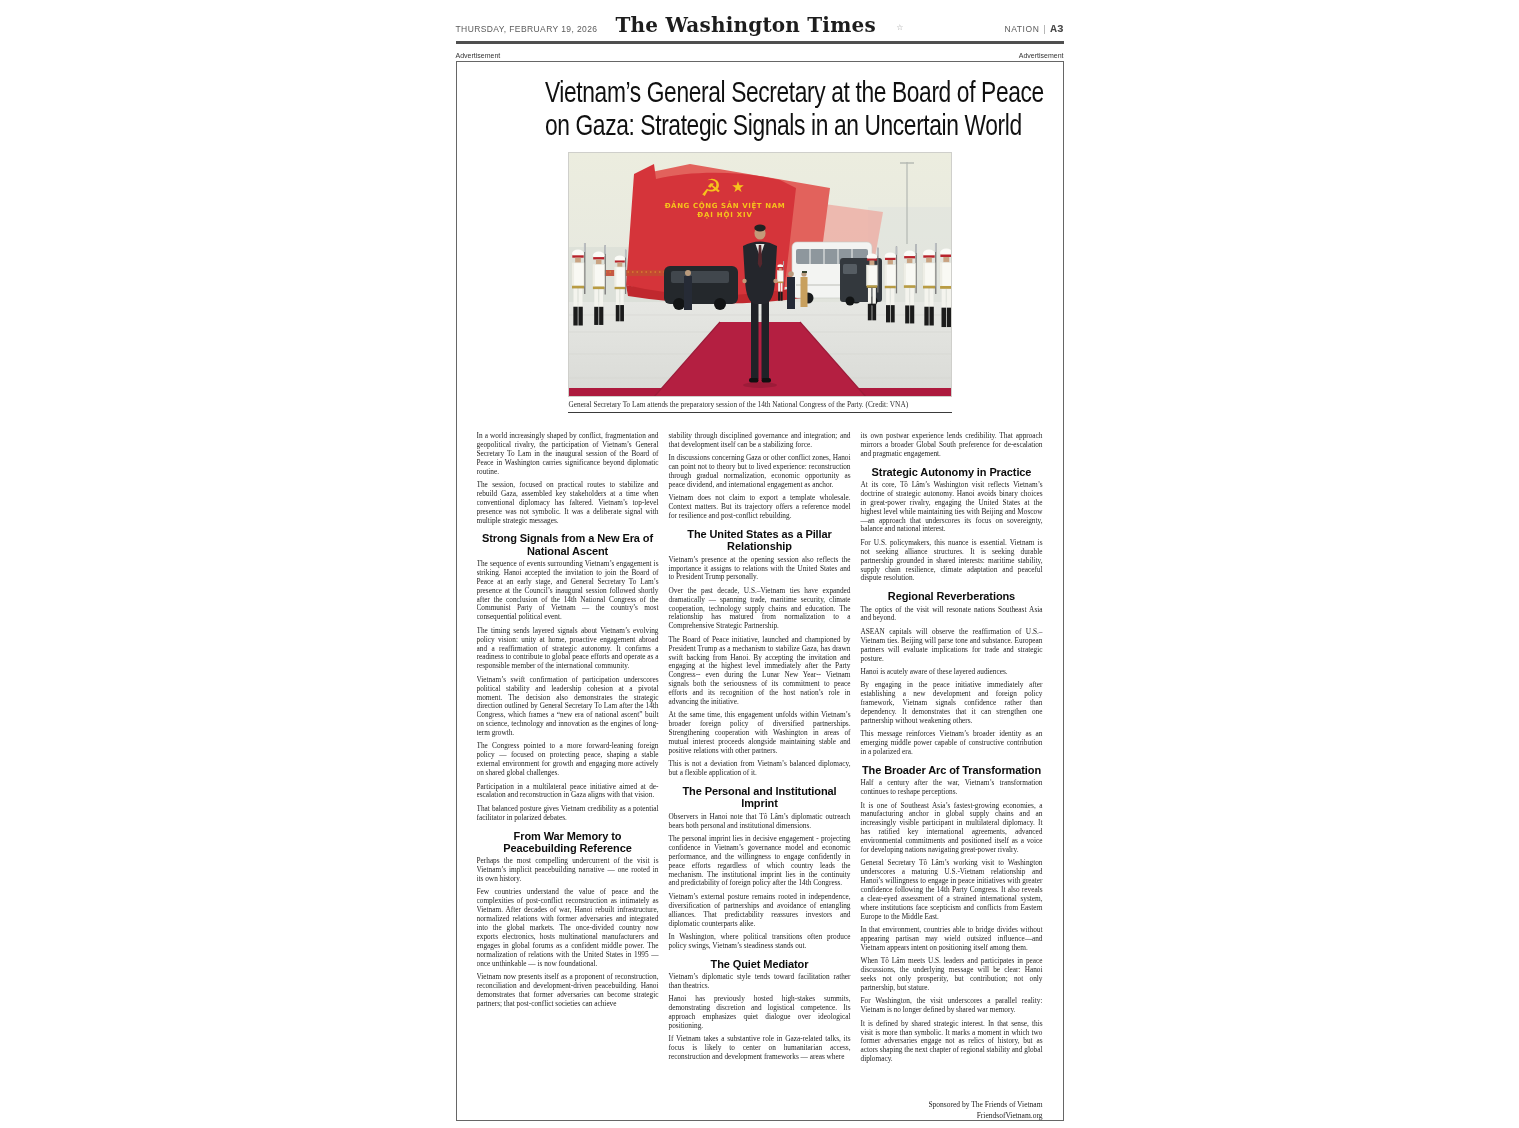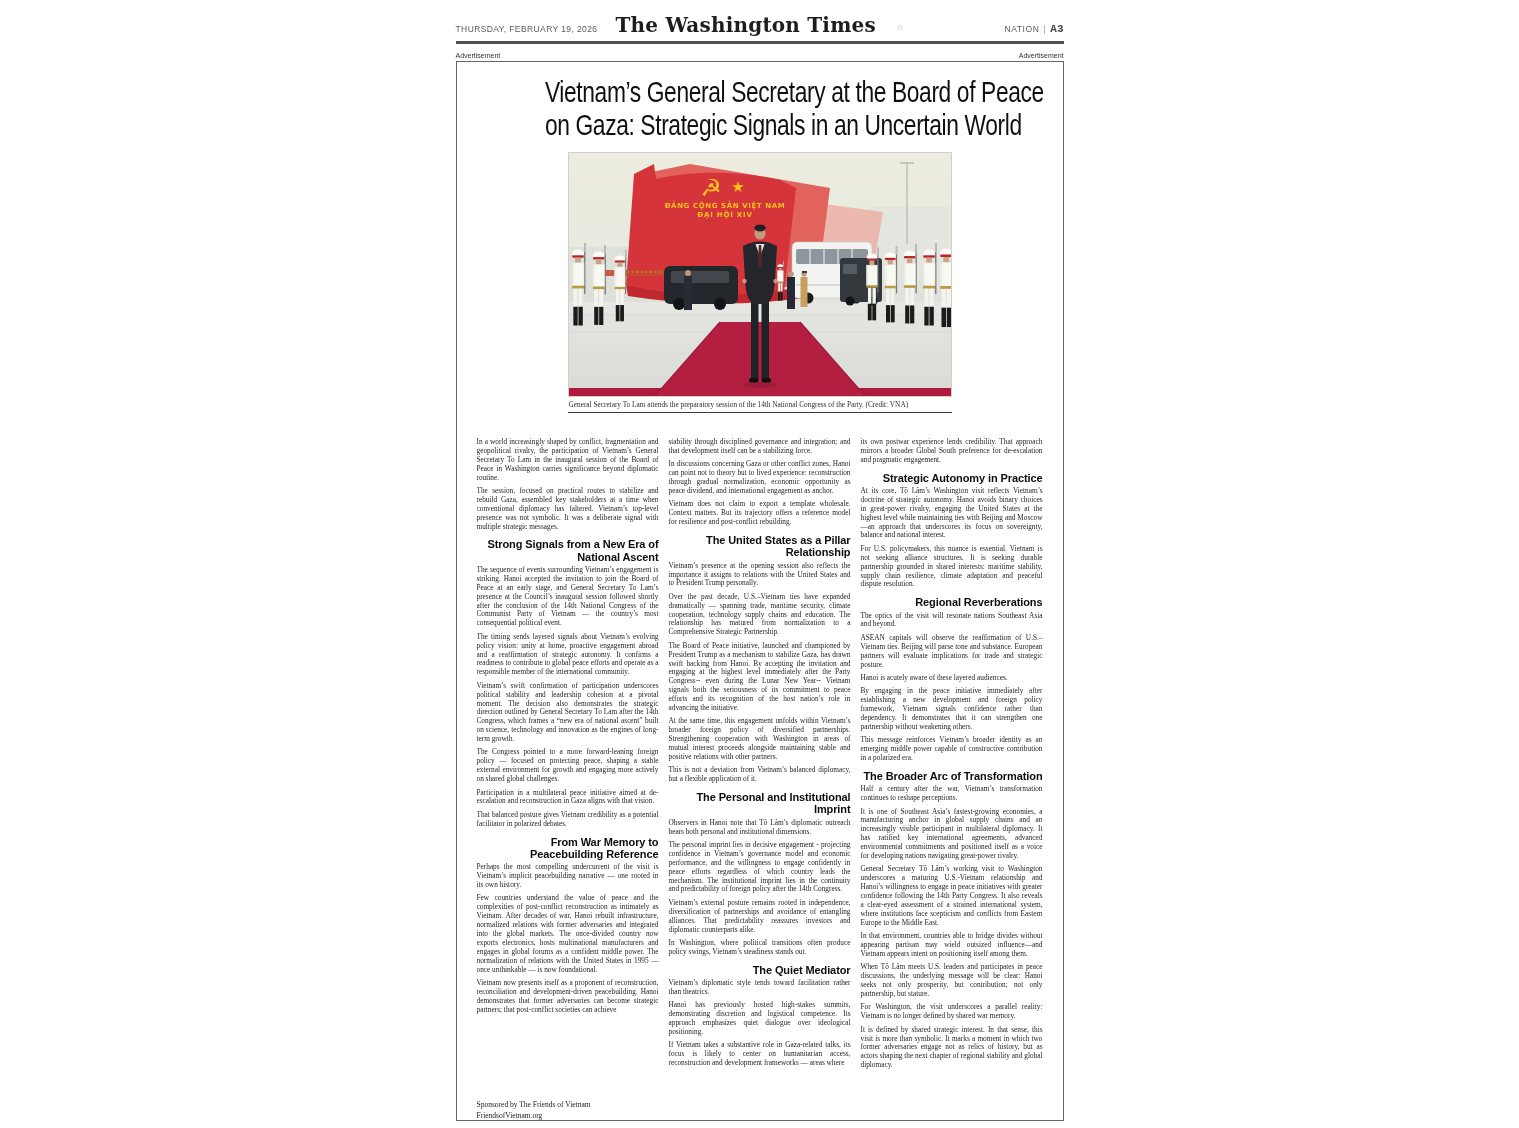--- a/index.html
+++ b/index.html
@@ -42,24 +42,24 @@
   svg.photo { display:block; width:384px; height:245px; background:#e9eae7; }
   .caption { width:384px; margin:0 auto; font-size:7.3px; color:#2d2d2d;
              padding:2.5px 1px 3.5px; border-bottom:1px solid #3a3a3a; }
 
   
   .cols { display:flex; gap:10px; margin-top:13px; height:668px; overflow:hidden; }
   .col { flex:1; text-align:justify; }
   .col p { font-size:7.3px; line-height:1.22; margin-bottom:4.5px; color:#1d1d1d; }
   .col h2 { font-family:"Liberation Sans", sans-serif; font-weight:700;
             font-size:11px; line-height:1.12; margin:7px 0 3px; color:#0d0d0d;
-            text-align:right; letter-spacing:-.1px; }
-  .col > :first-child { margin-top:12px; }
-
-  .sponsor { text-align:left; font-size:7.5px; color:#222;
+            text-align:center; letter-spacing:-.1px; }
+  .col > :first-child { margin-top:6px; }
+
+  .sponsor { text-align:right; font-size:7.5px; color:#222;
              margin-top:5px; line-height:1.5; }
 </style>
 </head>
 <body>
 
 <div class="page">
 
   <div class="hdr">
     <div class="hdr-date">THURSDAY, FEBRUARY 19, 2026</div>
     <div class="hdr-center">

